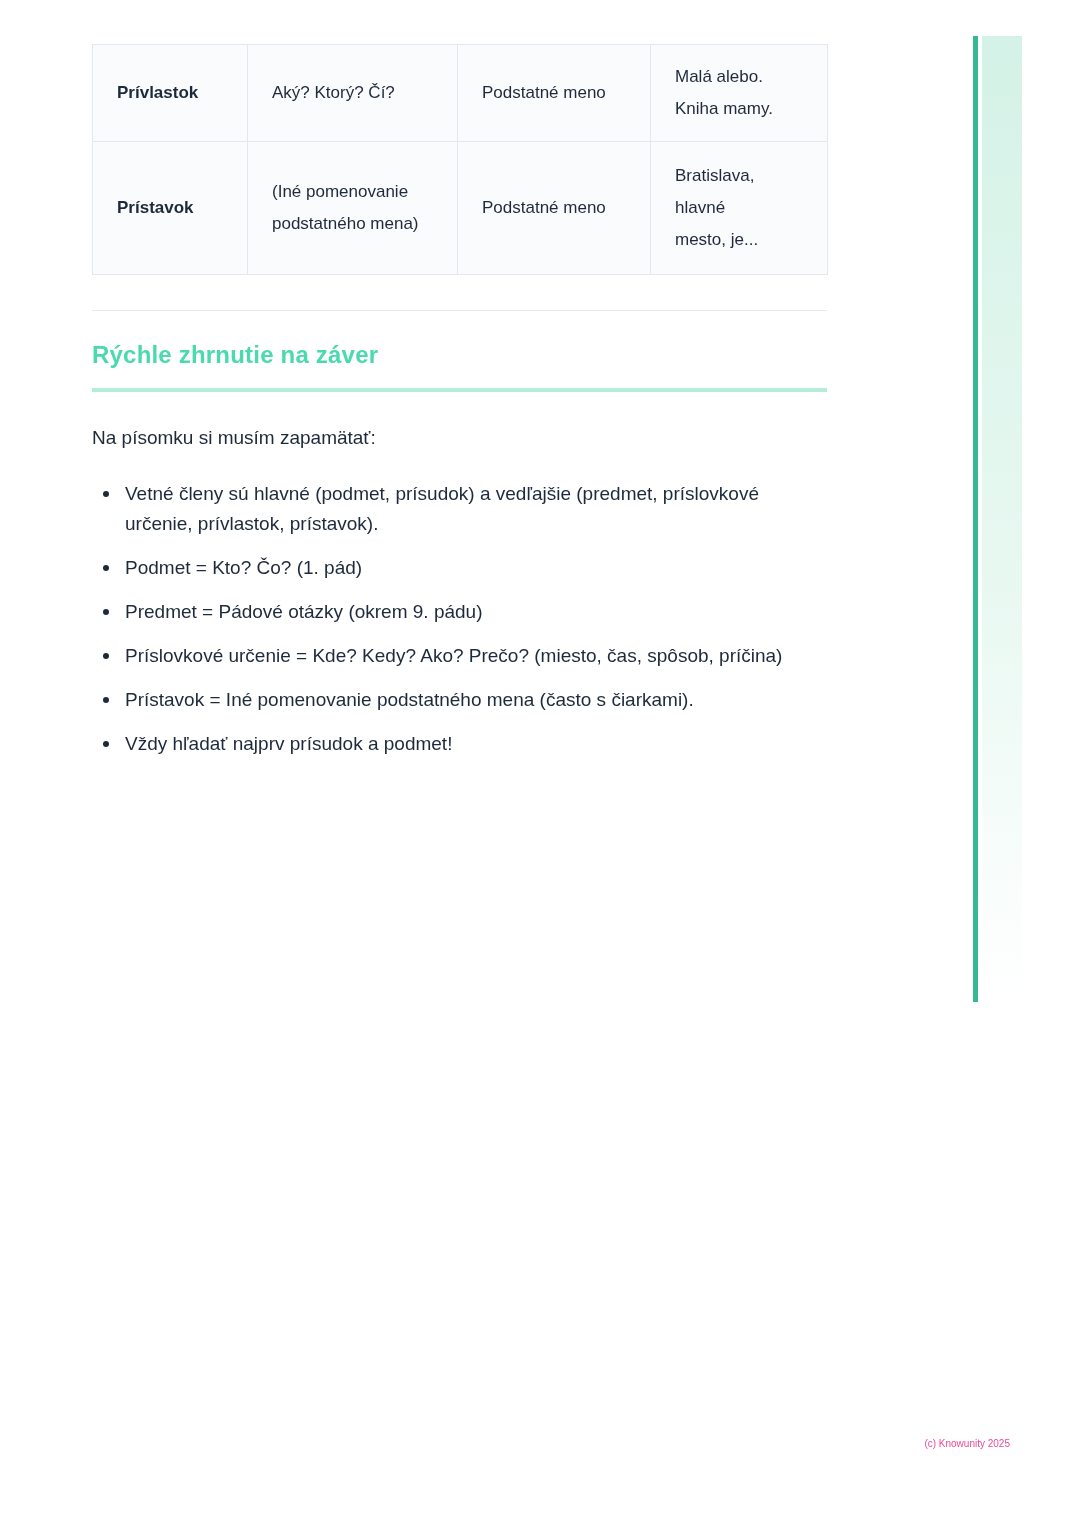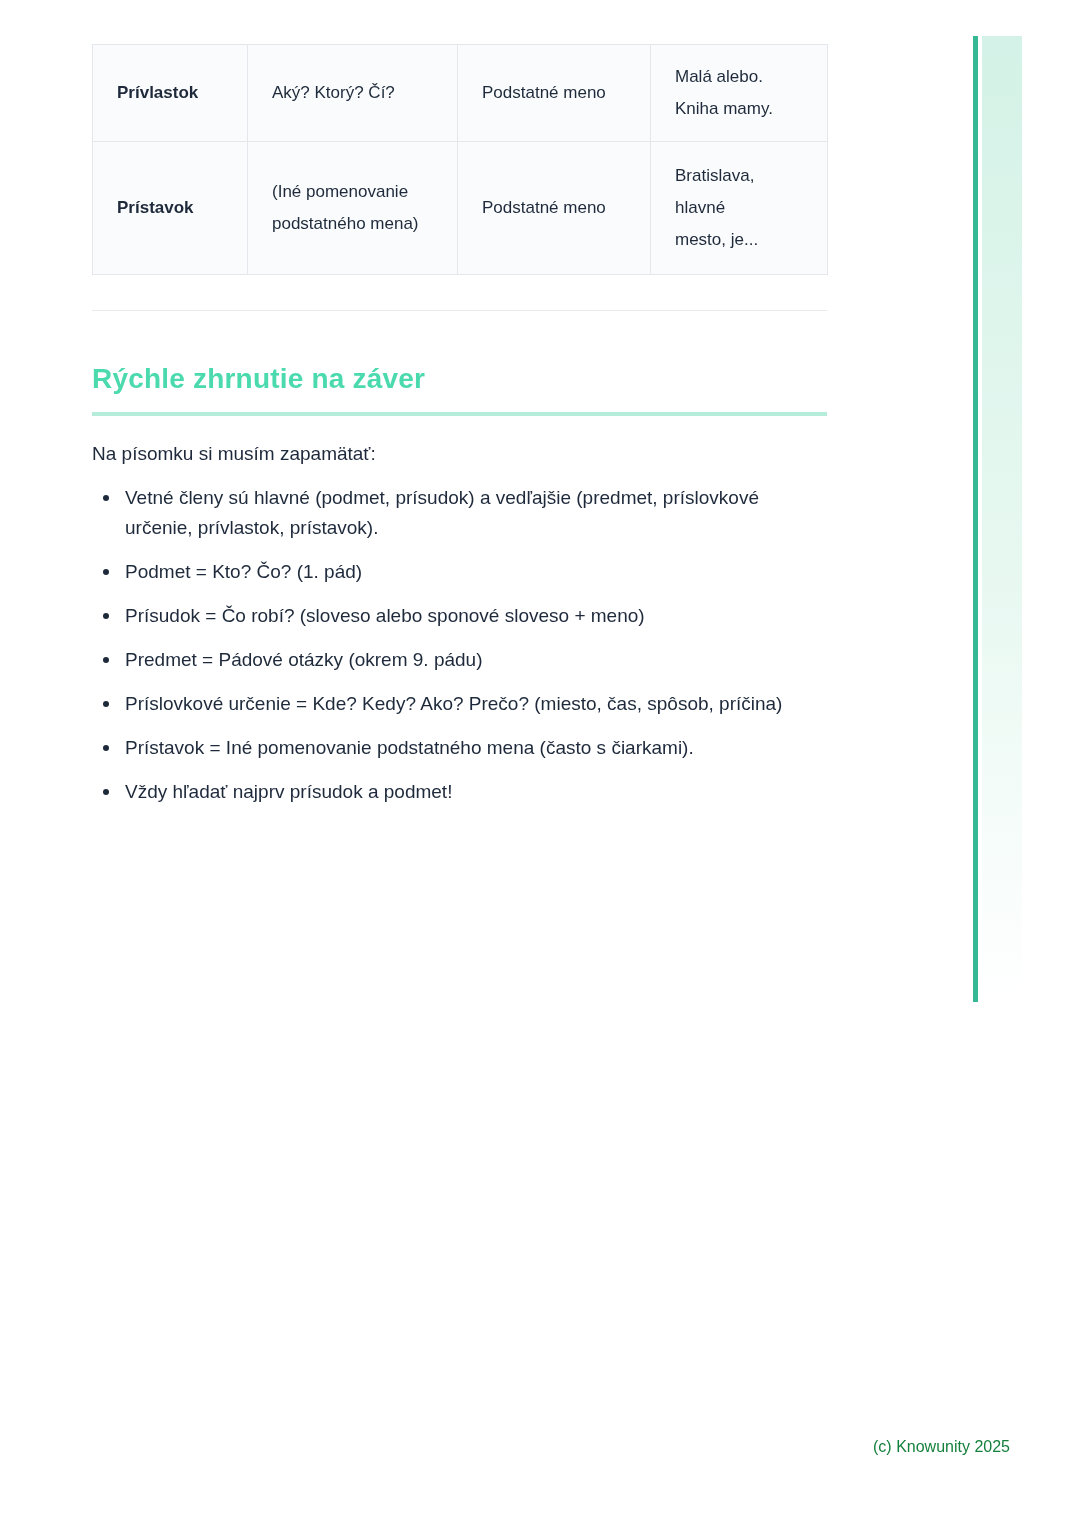--- a/index.html
+++ b/index.html
@@ -43,55 +43,55 @@
   col.c3 { width:193px; }
   col.c4 { width:177px; }
   tr.r1 { height:97px; }
   tr.r2 { height:133px; }
 
   .divider {
     margin-top:35px; height:1px; background:#e7e9ec;
   }
 
   h1.summary-heading {
-    margin-top:48px;
-    font-size:28px; font-weight:700; line-height:40px;
+    margin-top:24px;
+    font-size:24px; font-weight:700; line-height:40px;
     color:#4bd9ae;
     letter-spacing:0.2px;
   }
   .heading-underline {
     margin-top:13px; height:4px; width:100%;
     background:#b6ecda;
   }
 
   .intro {
-    margin-top:24px;
+    margin-top:32px;
     font-size:19px; line-height:27px;
   }
 
   ul.summary-list {
-    margin-top:16px;
+    margin-top:28px;
     list-style:none;
   }
   ul.summary-list li {
     position:relative;
     padding-left:33px;
     margin-bottom:14px;
     font-size:19px; line-height:30px;
   }
   ul.summary-list li::before {
     content:"";
     position:absolute; left:11px; top:12px;
     width:6px; height:6px; border-radius:50%;
     background:#1e2a3b;
   }
 
   .footer {
     position:absolute; right:70px; top:1438px;
-    font-size:16px; color:#15803d;
+    font-size:10px; color:#ec4899;
   }
 </style>
 </head>
 <body>
 
 <div class="accent-line"></div>
 <div class="accent-band"></div>
 
 <div class="content">
 
@@ -121,21 +121,20 @@
   <div class="divider"></div>
 
   <h1 class="summary-heading">Rýchle zhrnutie na záver</h1>
   <div class="heading-underline"></div>
 
   <p class="intro">Na písomku si musím zapamätať:</p>
 
   <ul class="summary-list">
     <li><span>Vetné členy sú </span><span class="b">hlavné</span><span> (podmet, prísudok) a </span><span class="b">vedľajšie</span><span> (predmet, príslovkové určenie, prívlastok, prístavok).</span></li>
     <li><span class="b">Podmet</span><span> = Kto? Čo? (1. pád)</span></li>
-    <li><span class="b">Prísudok</span><span> = Čo robí? (sloveso alebo sponové sloveso + meno)</span></li>
     <li><span class="b">Predmet</span><span> = Pádové otázky (okrem 9. pádu)</span></li>
     <li><span class="b">Príslovkové určenie</span><span> = Kde? Kedy? Ako? Prečo? (miesto, čas, spôsob, príčina)</span></li>
     <li><span class="b">Prístavok</span><span> = Iné pomenovanie podstatného mena (často s čiarkami).</span></li>
     <li><span>Vždy hľadať najprv prísudok a podmet!</span></li>
   </ul>
 
 </div>
 
 <div class="footer">(c) Knowunity 2025</div>
 

